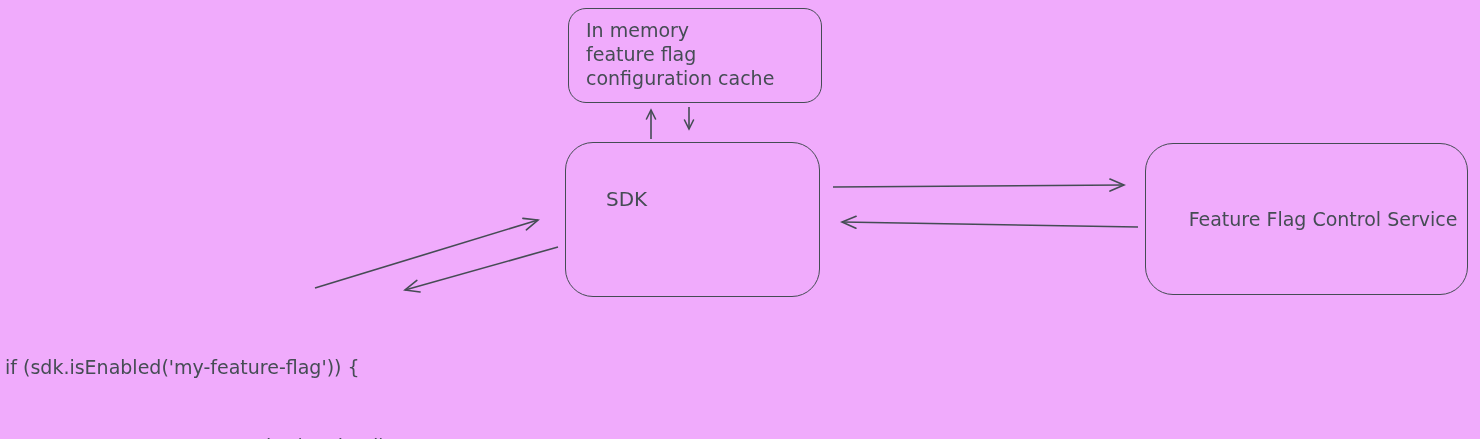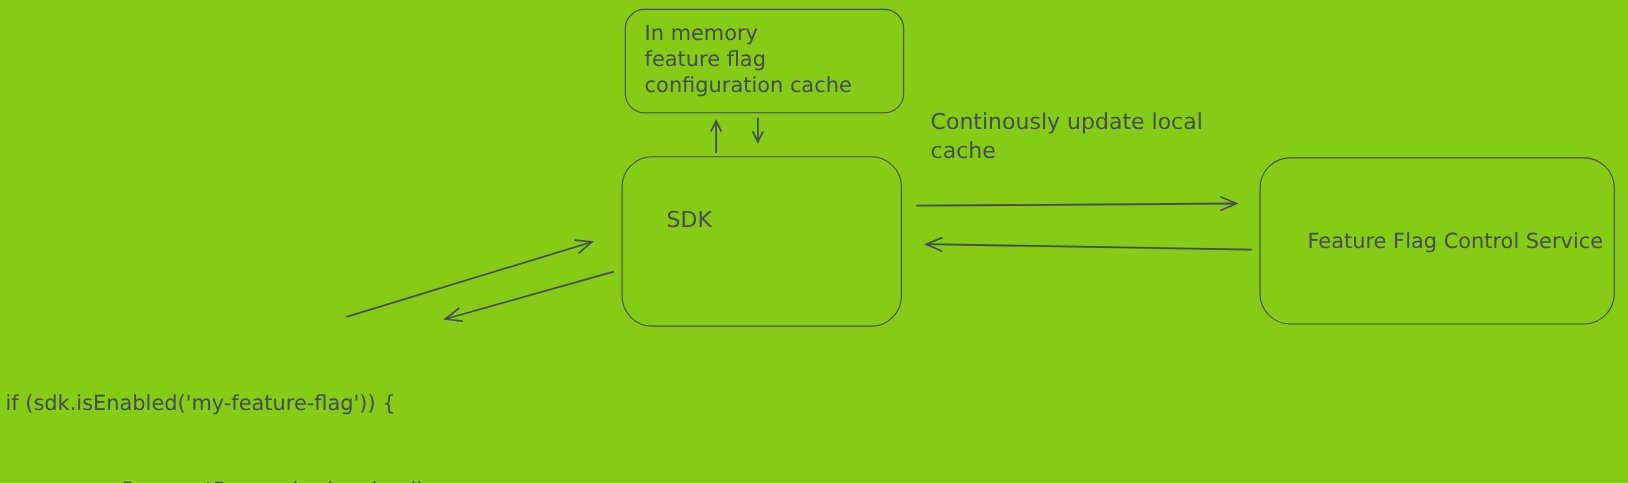--- a/index.html
+++ b/index.html
@@ -1,20 +1,20 @@
 <!DOCTYPE html>
 <html><head>
 <meta charset="utf-8">
 <style>
   html,body { margin:0; padding:0; }
   .canvas {
     position: relative;
     width: 1480px;
     height: 439px;
-    background: #84cc16;
+    background: #f0abfc;
     font-family: "DejaVu Sans", "Liberation Sans", sans-serif;
     color: #454c54;
     overflow: hidden;
   }
   .edges-layer {
     position: absolute;
     left: 0; top: 0;
     width: 1480px; height: 439px;
   }
   .edges-layer line { stroke: #454c54; stroke-width: 1.6; }
@@ -82,22 +82,20 @@
   </div>
 
   <div class="node sdk-box">
     <div class="node-label">SDK</div>
   </div>
 
   <div class="node service-box">
     <div class="node-label">Feature Flag Control Service</div>
   </div>
 
-  <div class="edge-label">Continously update local
-cache</div>
 
   <div class="code-block">
     <div>if (sdk.isEnabled('my-feature-flag')) {</div>
     <div>	newPaymentProcessing(payload)</div>
     
     
     
   </div>
 
 </div>

